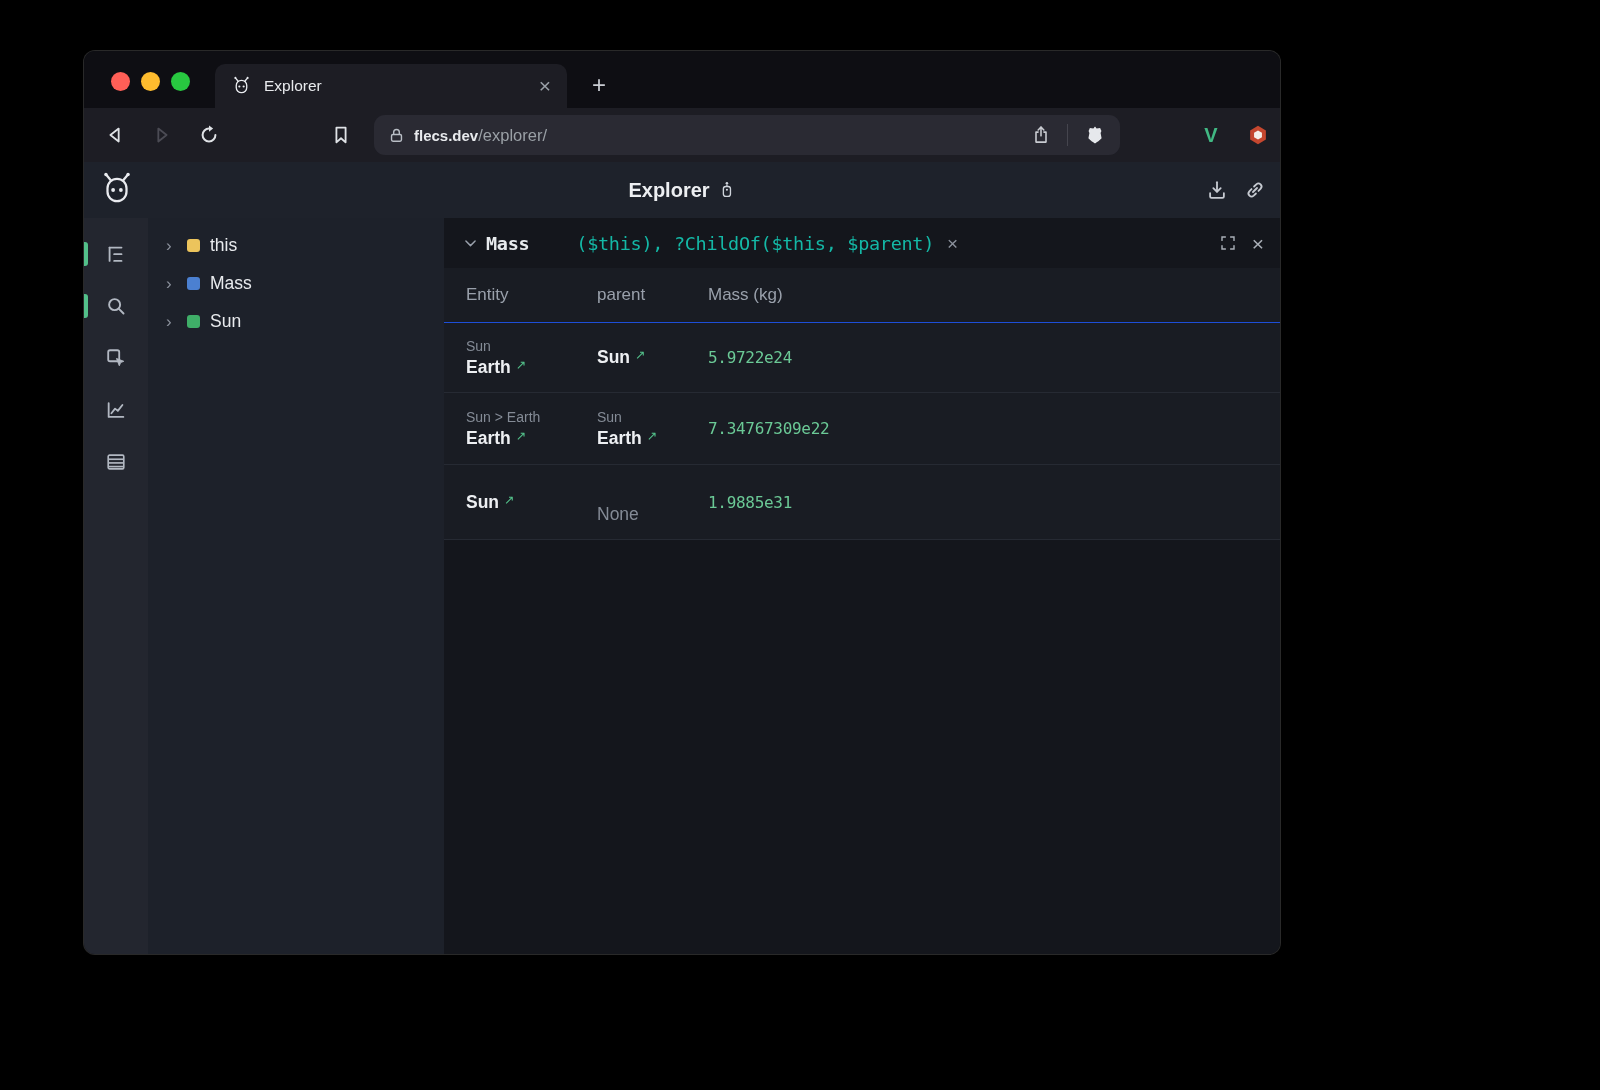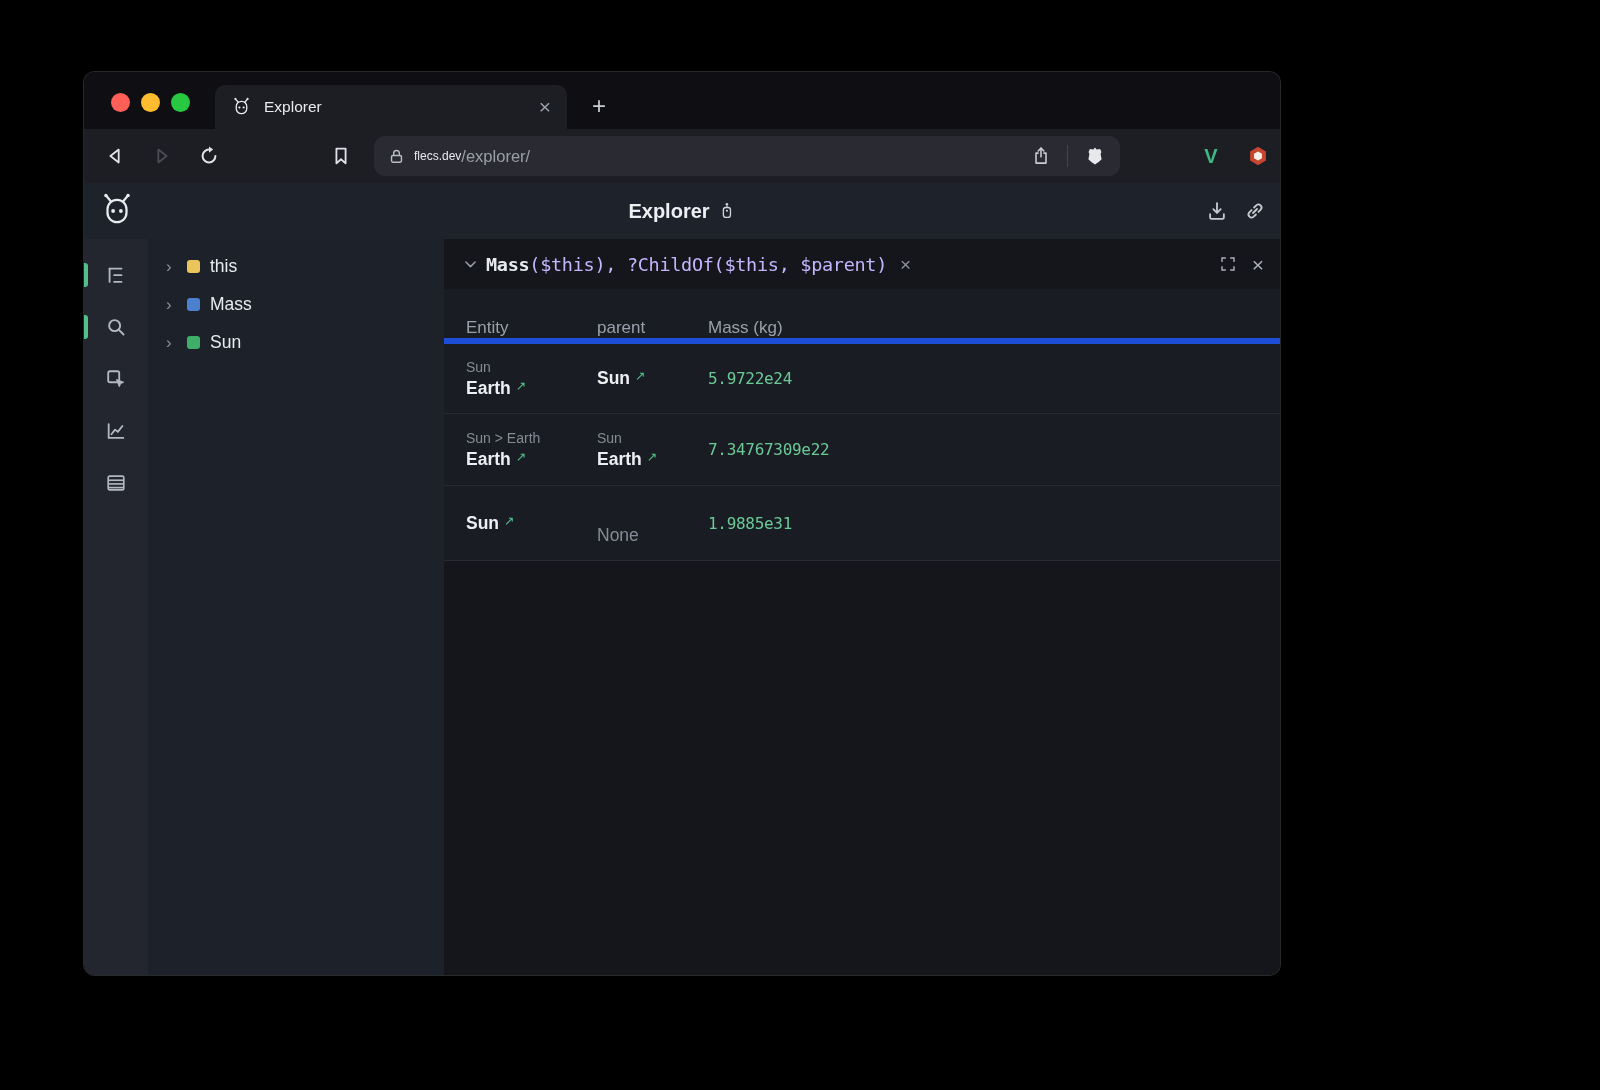--- a/index.html
+++ b/index.html
@@ -1,20 +1,20 @@
 <!DOCTYPE html>
 <html><head>
 <meta charset="utf-8">
 <style>
   * { margin:0; padding:0; box-sizing:border-box; }
   html, body { width:1600px; height:1090px; background:#000; overflow:hidden; }
   body { font-family:"Liberation Sans", sans-serif; position:relative; }
 
   .window {
-    position:absolute; left:84px; top:72px; width:1196px; height:903px;
+    position:absolute; left:84px; top:51px; width:1196px; height:903px;
     border-radius:11px; overflow:hidden; background:#14161c;
     box-shadow:0 0 0 1px rgba(255,255,255,0.16), 0 24px 70px rgba(0,0,0,0.78);
   }
 
   
   .tabbar { position:relative; height:57px; background:#0e0e13; }
   .traffic { position:absolute; left:27px; top:21px; display:flex; gap:11px; }
   .dot { width:19px; height:19px; border-radius:50%; }
   .dot.red{background:#ff5f57} .dot.yellow{background:#febc2e} .dot.green{background:#28c840}
   .tab {
@@ -30,21 +30,21 @@
   
   .navbar { position:relative; height:54px; background:#1d1d24; }
   .nav-ic { position:absolute; top:16px; width:22px; height:22px; color:#dfe2e6; }
   .nav-ic svg { width:100%; height:100%; display:block; }
   .urlbar {
     position:absolute; left:290px; top:7px; width:746px; height:40px;
     background:#2a2a33; border-radius:11px; display:flex; align-items:center; padding:0 14px;
   }
   .url-lock { width:17px; height:17px; color:#b9bec6; margin-right:9px; flex:0 0 auto; }
   .url-lock svg{width:100%;height:100%;display:block;}
-  .url-domain { color:#e8eaed; font-size:12px; font-weight:400; }
+  .url-domain { color:#e8eaed; font-size:15px; font-weight:700; }
   .url-path { color:#9aa0a6; font-size:16.5px; }
   .url-right { margin-left:auto; display:flex; align-items:center; }
   .share-ic { width:20px; height:20px; color:#c9ccd2; }
   .share-ic svg{width:100%;height:100%;display:block;}
   .url-divider { width:1px; height:22px; background:#45454e; margin:0 16px; }
   .brave-ic { width:22px; height:22px; }
   .brave-ic svg{width:100%;height:100%;display:block;}
   .ext-ic { position:absolute; top:15px; width:24px; height:24px; display:flex; align-items:center; justify-content:center; }
   .ext-ic svg { width:22px; height:22px; display:block; }
   .vue-v { color:#41b883; font-size:20px; font-weight:700; }
@@ -78,29 +78,29 @@
   .tchev { width:16px; color:#8b919c; font-size:17px; line-height:1; }
   .swatch { width:13px; height:13px; border-radius:3px; margin:0 10px 0 5px; flex:0 0 auto; }
   .tlabel { color:#e9ebee; font-size:17.5px; }
 
   .querypanel { flex:1; background:#14161c; display:flex; flex-direction:column; }
   .queryheader { height:50px; display:flex; align-items:center; padding:0 16px 0 18px; }
   .qchev { width:17px; height:17px; color:#9aa1ac; margin-right:7px; flex:0 0 auto; }
   .qchev svg{width:100%;height:100%;display:block;}
   .qtext { font-family:"DejaVu Sans Mono", monospace; font-size:18.5px; letter-spacing:-0.3px; }
   .q-comp { color:#e8ebee; font-weight:700; }
-  .q-green { color:#c4b5fd; }
+  .q-green { color:#14b8a6;margin-left:47px; }
   .qclear { margin-left:13px; color:#8b919c; font-size:19px; line-height:1; }
   .qh-right { margin-left:auto; display:flex; align-items:center; gap:15px; color:#aab0b8; }
   .fs-ic { width:18px; height:18px; }
   .fs-ic svg{width:100%;height:100%;display:block;}
   .qclose { font-size:21px; line-height:1; color:#aab0b8; }
 
   .tablewrap { background:#191c23; }
-  .theader { height:55px; display:flex; align-items:flex-end; padding-left:22px; border-bottom:6px solid #1d4ed8; }
+  .theader { height:55px; display:flex; align-items:center; padding-left:22px; border-bottom:1px solid #1d4ed8; }
   .col-entity { width:131px; flex:0 0 auto; }
   .col-parent { width:111px; flex:0 0 auto; }
   .col-mass { flex:1; }
   .thead-label { color:#99a0ab; font-size:17px; }
 
   .trow { display:flex; align-items:center; padding-left:22px; border-bottom:1px solid #262a33; }
   .h70{height:70px} .h72{height:72px} .h75{height:75px}
   .cell { display:flex; flex-direction:column; justify-content:center; }
   .epath { color:#848b96; font-size:14px; margin-bottom:3px; }
   .elink { display:flex; align-items:center; }

